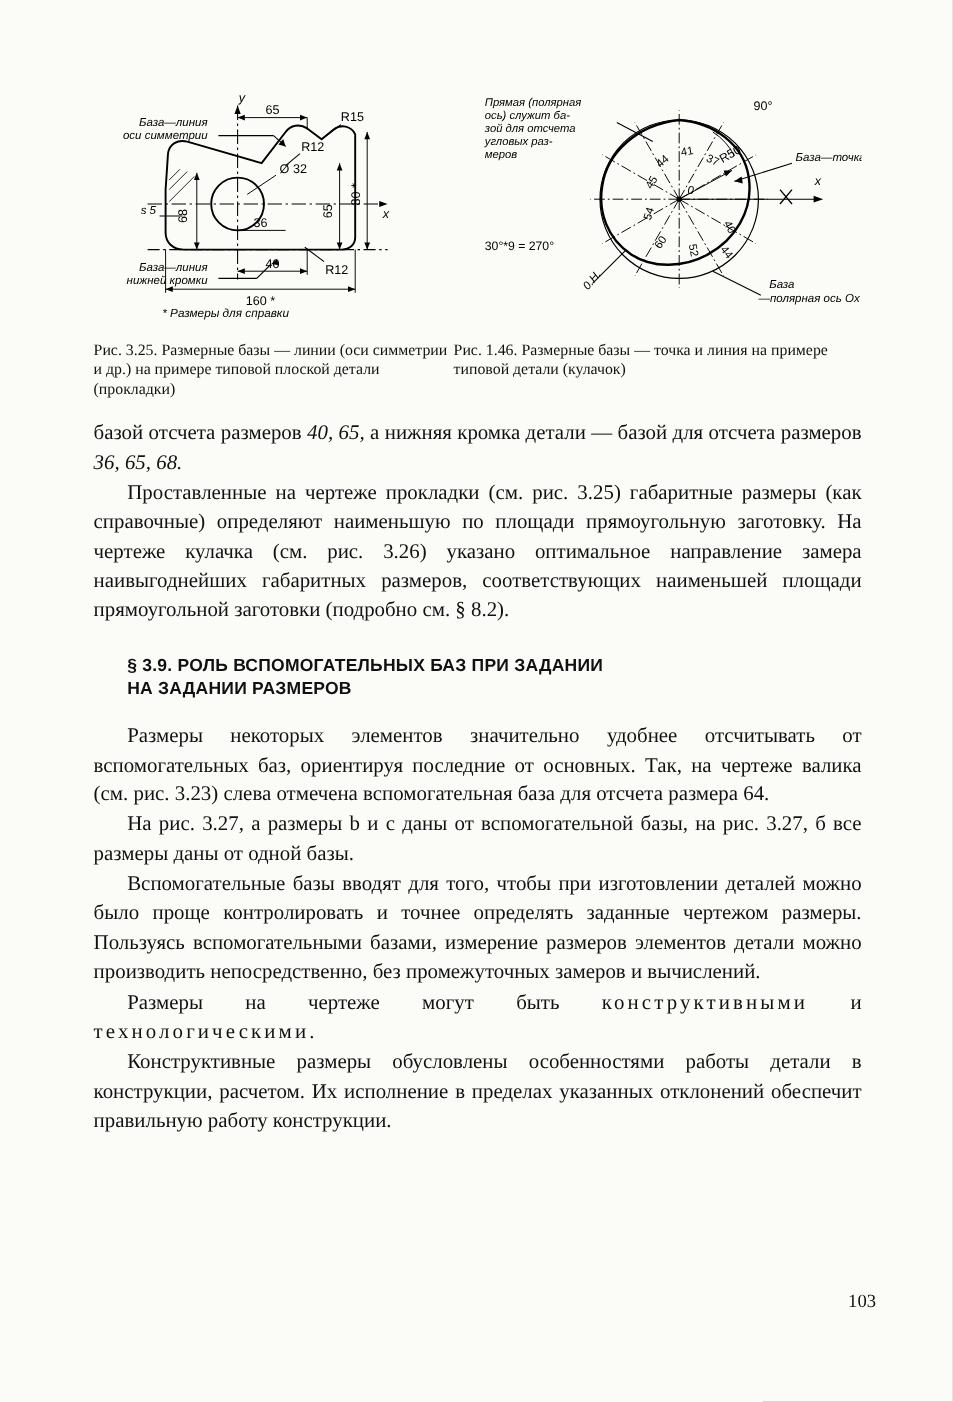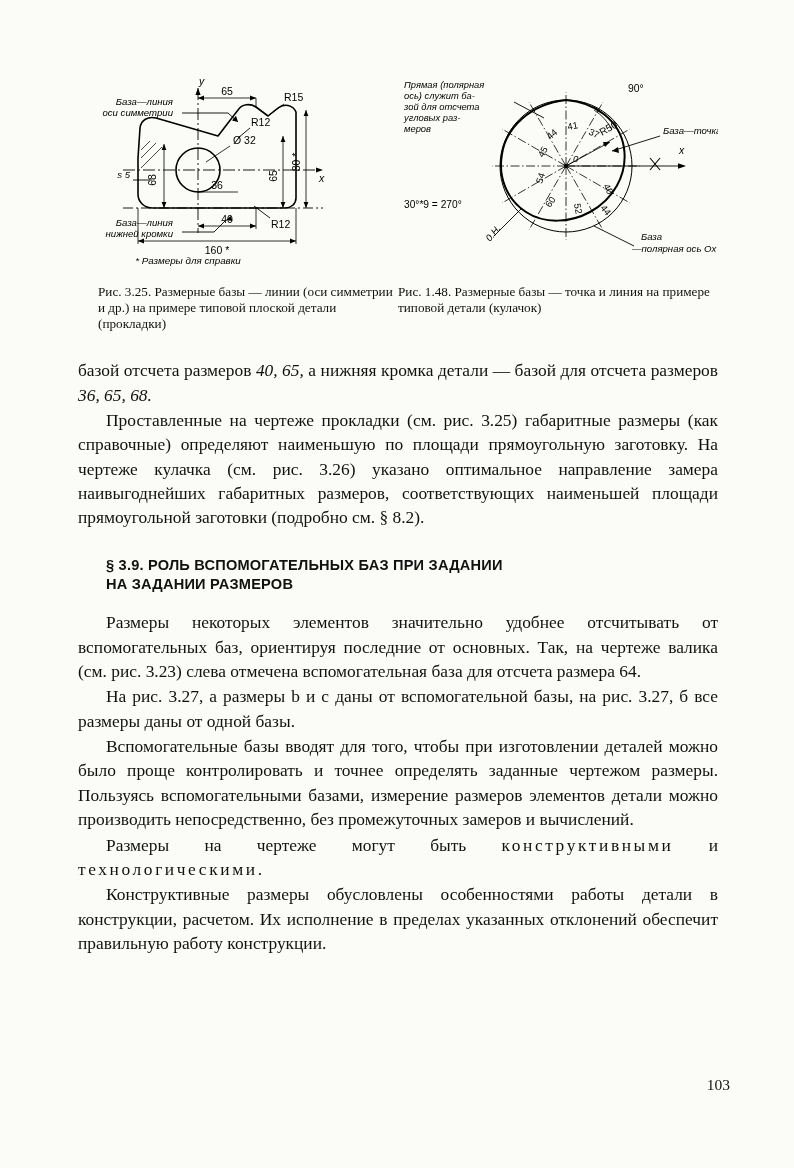--- a/index.html
+++ b/index.html
@@ -39,29 +39,29 @@
 
   .caption {
     font-family: "Liberation Serif", serif;
     font-size: 13.2px;
     line-height: 1.22;
     text-align: left;
     margin-top: 10px;
   }
   .cap-row {
     display: flex;
-    justify-content: flex-end;
+    justify-content: flex-start;
     margin-top: 6px;
   }
   .cap-a { width: 300px; }
   .cap-b { width: 320px; }
 
   
   .body-text {
-    margin-top: 26px;
+    margin-top: 16px;
     font-size: 17.4px;
     line-height: 1.40;
     text-align: justify;
     text-justify: inter-word;
   }
   .body-text p {
     margin: 0 0 1px 0;
     text-indent: 28px;
   }
   .body-text p.noind { text-indent: 0; }
@@ -287,21 +287,21 @@
           <text x="205" y="128" font-size="9.4" transform="rotate(62 205 128)">40</text>
           <text x="152" y="150" font-size="9.4" transform="rotate(-55 152 150)">60</text>
           <text x="176" y="146" font-size="9.4" transform="rotate(80 176 146)">52</text>
           <text x="202" y="150" font-size="9.4" transform="rotate(52 202 150)">44</text>
         </svg>
       </div>
     </div>
 
     <div class="cap-row">
       <div class="caption cap-a">Рис. 3.25. Размерные базы — линии (оси симметрии и др.) на примере типовой плоской детали (прокладки)</div>
-      <div class="caption cap-b">Рис. 1.48. Размерные базы — точка и линия на примере типовой детали (кулачок)</div>
+      <div class="caption cap-b">Рис. 1.46. Размерные базы — точка и линия на примере типовой детали (кулачок)</div>
     </div>
 
     <div class="body-text">
       <p class="noind">базой отсчета размеров <span class="it">40, 65,</span> а нижняя кромка детали — базой для отсчета размеров <span class="it">36, 65, 68.</span></p>
       <p>Проставленные на чертеже прокладки (см. рис. 3.25) габаритные размеры (как справочные) определяют наименьшую по площади прямоугольную заготовку. На чертеже кулачка (см. рис. 3.26) указано оптимальное направление замера наивыгоднейших габаритных размеров, соответствующих наименьшей площади прямоугольной заготовки (подробно см. § 8.2).</p>
 
       <h2 class="sec">
         <span>§ 3.9. РОЛЬ ВСПОМОГАТЕЛЬНЫХ БАЗ ПРИ ЗАДАНИИ</span><br>
         <span>НА ЗАДАНИИ РАЗМЕРОВ</span>
       </h2>

